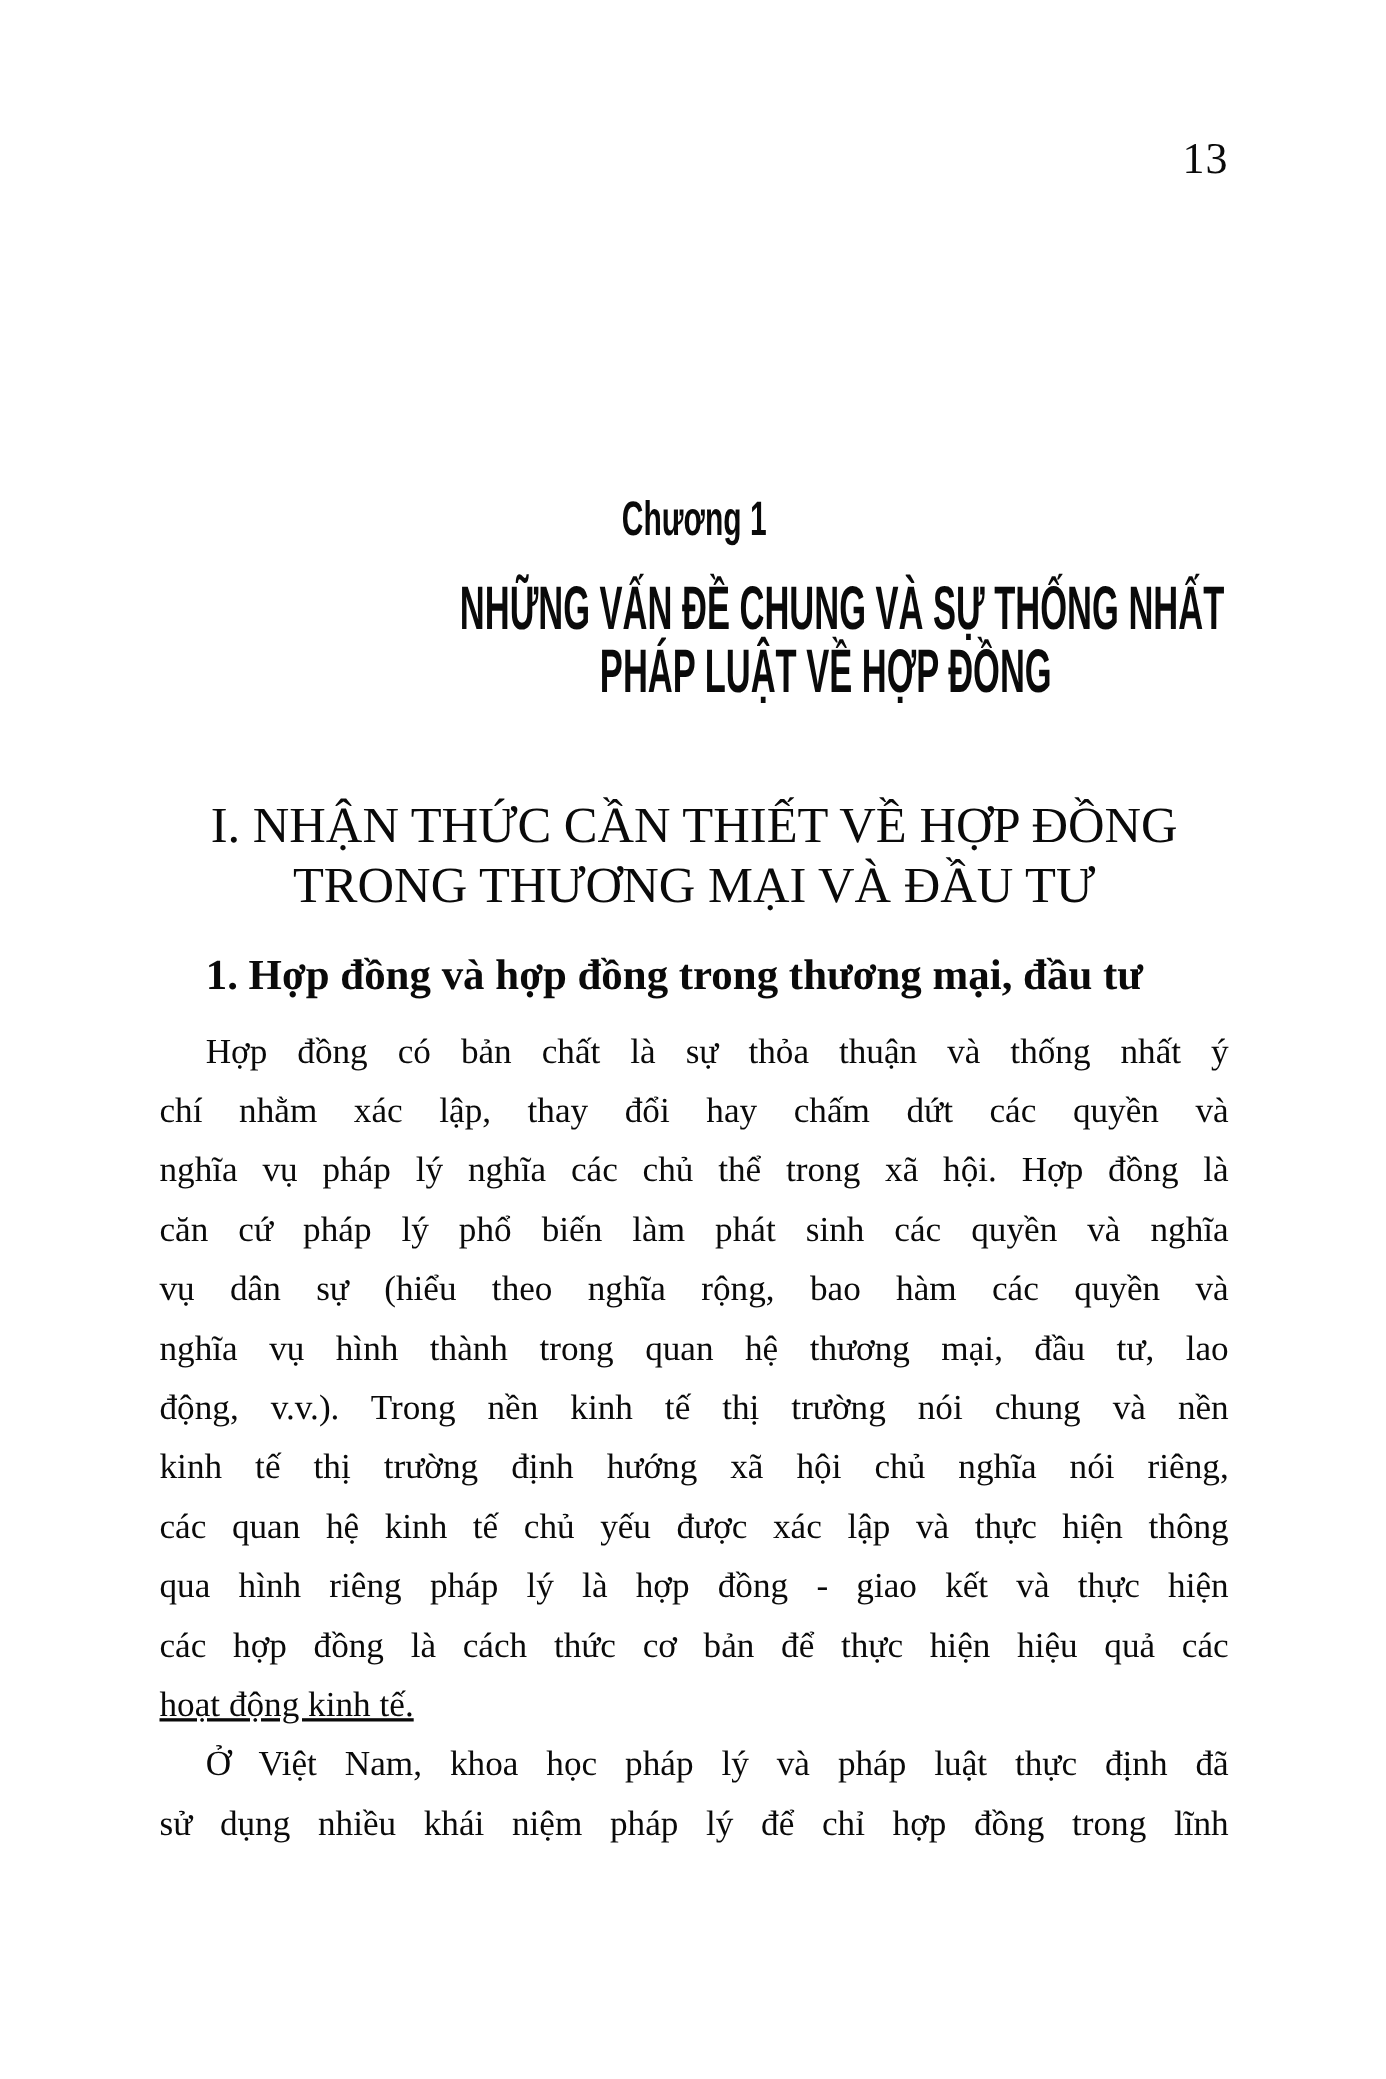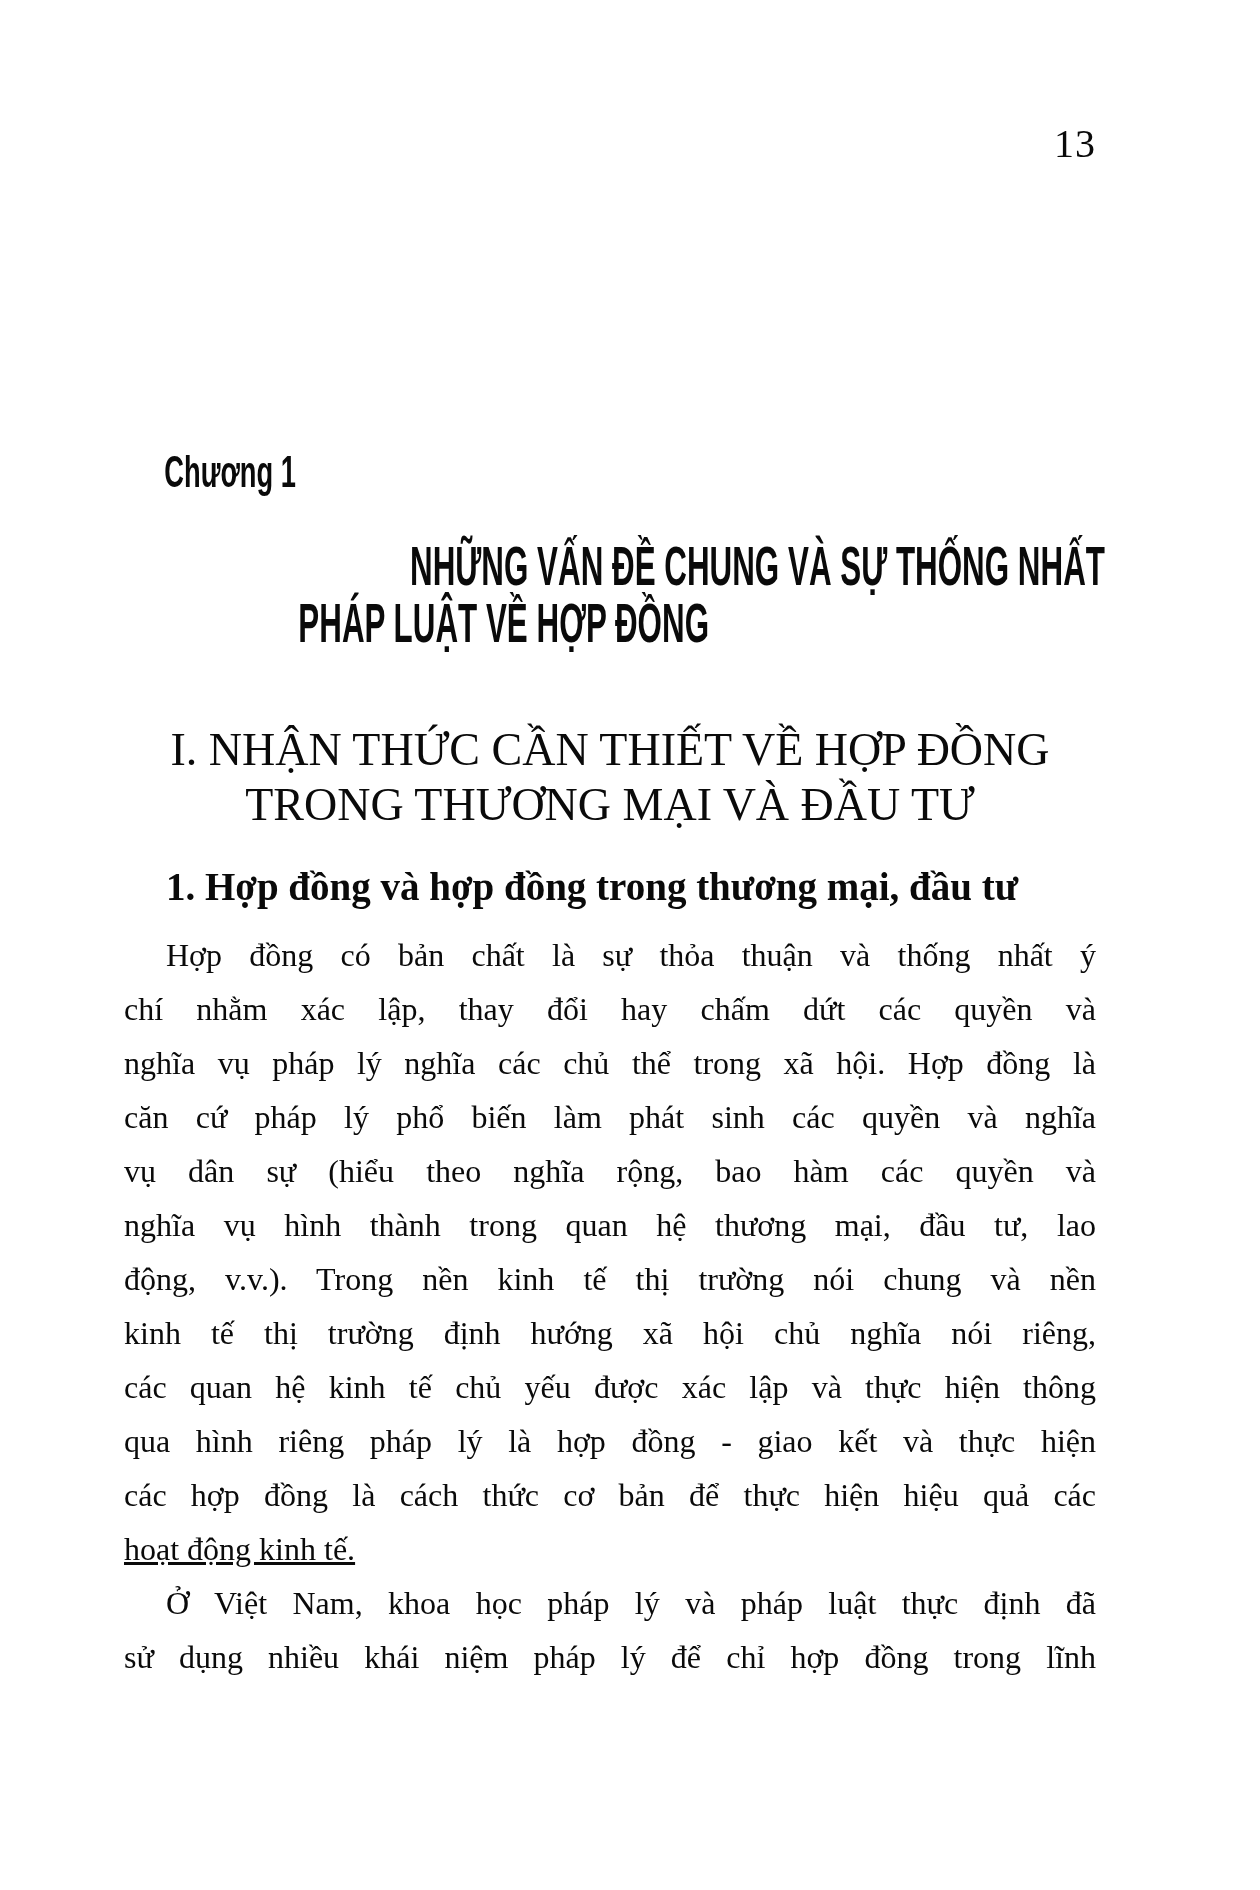--- a/index.html
+++ b/index.html
@@ -7,55 +7,55 @@
     position: relative;
     width: 1260px;
     height: 1890px;
     background: #ffffff;
     color: #0a0a0a;
     overflow: hidden;
     font-family: "Liberation Serif", serif;
   }
   .content {
     position: absolute;
-    left: 124px;
+    left: 145px;
     top: 0;
     width: 972px;
     height: 100%;
   }
   .page-number {
     position: absolute;
     top: 122px;
     right: 0;
     font-size: 40px;
     line-height: 44px;
     text-align: right;
     letter-spacing: 1px;
   }
   .chapter-label {
     position: absolute;
     top: 448px;
     width: 100%;
-    text-align: left;
+    text-align: center;
   }
   .chapter-label .condensed {
     display: inline-block;
     font-family: "Liberation Sans", sans-serif;
     font-weight: 700;
     font-size: 44px;
     line-height: 48px;
     transform: scaleX(0.62);
     transform-origin: 50% 50%;
   }
   .book-title {
     position: absolute;
     top: 524px;
     width: 100%;
-    margin: 13px;
-    text-align: left;
+    margin: 0;
+    text-align: right;
     font-family: "Liberation Sans", sans-serif;
     font-weight: 700;
   }
   .book-title .tline {
     display: block;
     font-size: 56px;
     line-height: 57px;
     height: 57px;
   }
   .book-title .tline > span {

